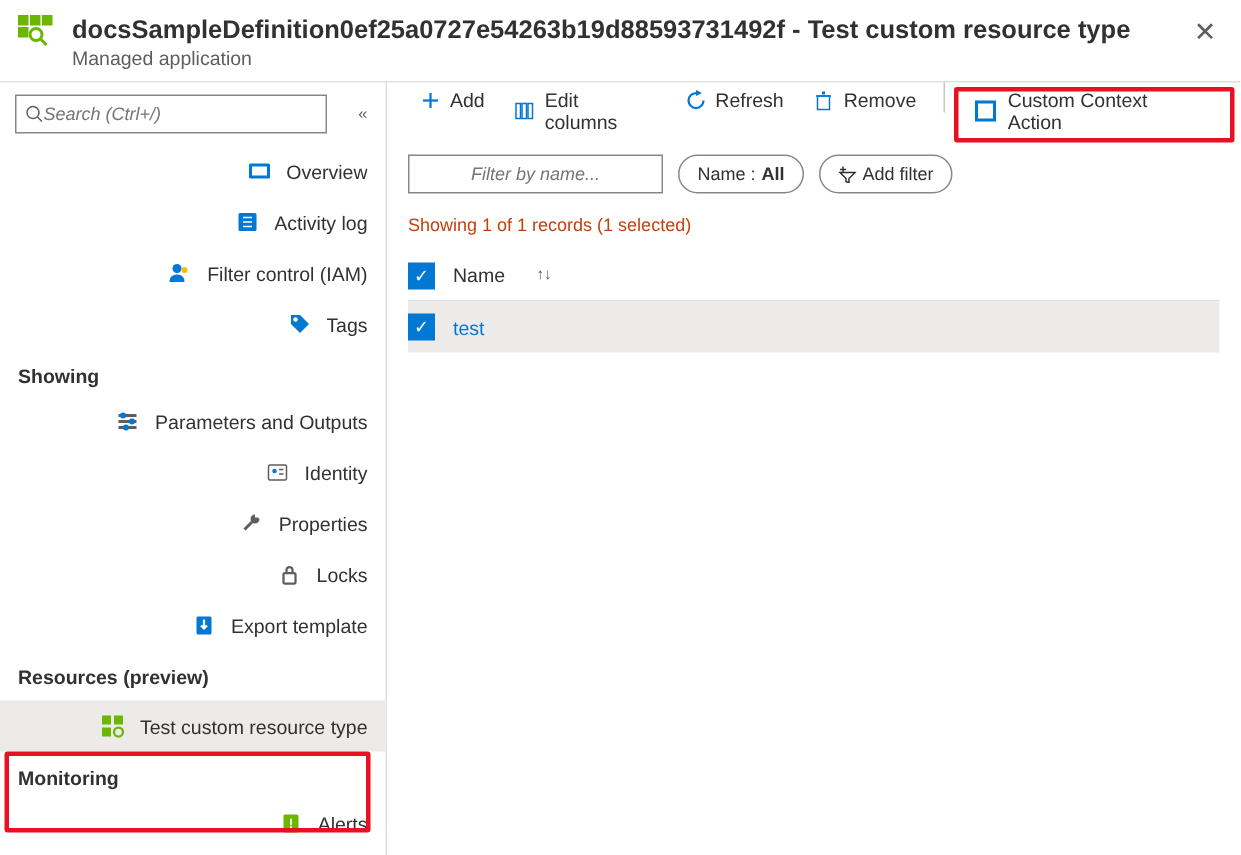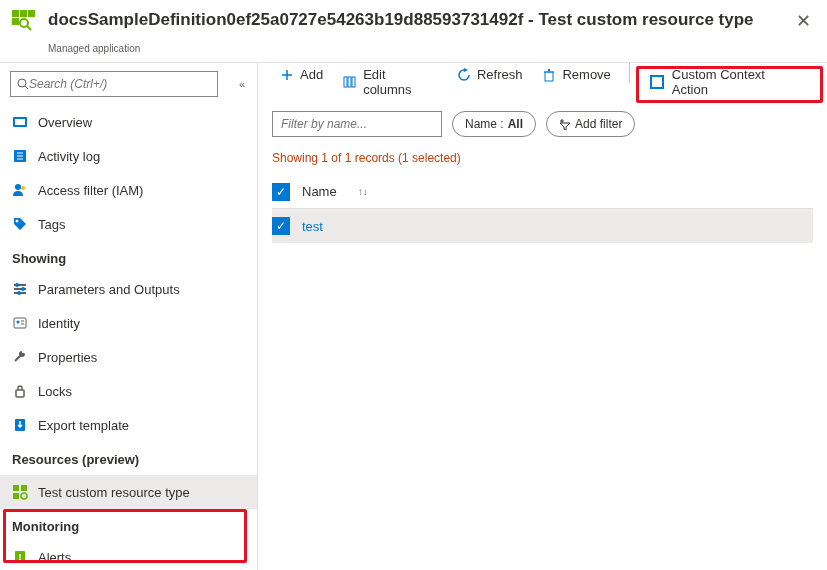--- a/index.html
+++ b/index.html
@@ -3,51 +3,51 @@
 <meta charset="utf-8">
 <style>
 * { box-sizing: border-box; margin: 0; padding: 0; }
 body { font-family: "Segoe UI", Arial, sans-serif; font-size: 13px; color: #323130; background: #fff; width: 827px; height: 570px; overflow: hidden; }
 
 .header { display: flex; align-items: flex-start; padding: 10px 12px 8px 12px; border-bottom: 1px solid #e1dfdd; }
 .header-icon { width: 26px; height: 26px; margin-right: 10px; display: flex; flex-wrap: wrap; gap: 1px; align-content: flex-start; }
 .header-icon .sq { width: 7px; height: 7px; background: #6bb700; }
 .header-text { flex: 1; }
 .header-title { font-size: 17px; font-weight: 600; color: #323130; line-height: 1.2; }
-.header-sub { font-size: 10px; color: #605e5c; margin-top: 13px; }
+.header-sub { font-size: 13px; color: #605e5c; margin-top: 1px; }
 .close-btn { font-size: 18px; color: #605e5c; padding: 0 4px; cursor: pointer; }
 
 .body { display: flex; height: calc(100% - 52px); }
 
 .sidebar { width: 258px; border-right: 1px solid #e1dfdd; overflow-y: auto; position: relative; }
 .search-wrap { padding: 8px 10px; display: flex; align-items: center; gap: 19px; }
 .search-box { flex: 1; display: flex; align-items: center; border: 1px solid #8a8886; height: 26px; padding: 0 6px; }
 .search-box input { border: none; outline: none; flex: 1; font-size: 12px; font-style: italic; color: #605e5c; background: transparent; }
 .collapse-chev { color: #605e5c; font-size: 11px; padding: 2px; }
 
-.nav-item { display: flex; align-items: center; height: 34px; padding: 0 12px; cursor: pointer; gap: 10px; }
+.nav-item { display: flex; align-items: center; height: 34px; padding: 0 12px; cursor: pointer; gap: 10px; justify-content: flex-end; }
 .nav-item.selected { background: #edebe9; }
 .nav-icon { width: 16px; height: 16px; display: flex; align-items: center; justify-content: center; flex-shrink: 0; }
 .nav-label { font-size: 13px; color: #323130; white-space: nowrap; overflow: hidden; text-overflow: ellipsis; }
 
 .nav-group { font-size: 13px; font-weight: 600; color: #323130; padding: 10px 12px 6px 12px; }
 .nav-group.cut { border-bottom: 2px solid transparent; }
 
 .highlight-red { position: absolute; border: 3px solid #e81123; border-radius: 2px; pointer-events: none; }
 
 .main { flex: 1; padding: 0; position: relative; }
 .toolbar { display: flex; align-items: flex-start; height: 42px; padding: 0 14px; gap: 4px; }
 .tb-btn { display: flex; align-items: center; gap: 6px; padding: 4px 8px; cursor: pointer; color: #323130; font-size: 13px; }
 .tb-btn .ico { color: #0078d4; display: flex; align-items: center; }
 .tb-sep { width: 1px; height: 20px; background: #c8c6c4; margin: 0 6px; }
 .tb-custom { display: flex; align-items: center; gap: 8px; padding: 4px 10px; }
 .tb-custom .sq-ico { width: 14px; height: 14px; border: 2px solid #0078d4; }
 
 .filter-row { display: flex; align-items: center; gap: 10px; padding: 6px 14px 10px 14px; }
-.filter-input { border: 1px solid #8a8886; height: 26px; padding: 0 8px; font-size: 12px; font-style: italic; color: #605e5c; width: 170px; outline: none; }
+.filter-input { border: 1px solid #8a8886; height: 26px; padding: 0 8px; font-size: 12px; font-style: italic; color: #605e5c; width: 170px; outline: none; text-align: center; }
 .pill { border: 1px solid #8a8886; border-radius: 13px; height: 26px; display: flex; align-items: center; padding: 0 12px; font-size: 12px; gap: 4px; cursor: pointer; }
 .pill .bold { font-weight: 600; }
 .pill .ico { color: #323130; }
 
 .status-line { padding: 4px 14px 10px 14px; font-size: 12px; color: #c2410c; }
 
 .table { padding: 0 14px; }
 .thead { display: flex; align-items: center; height: 34px; border-bottom: 1px solid #e1dfdd; gap: 12px; }
 .trow { display: flex; align-items: center; height: 34px; gap: 12px; background: #edebe9; }
 .chk { width: 18px; height: 18px; background: #0078d4; display: flex; align-items: center; justify-content: center; color: #fff; font-size: 12px; cursor: pointer; }
@@ -113,21 +113,21 @@
       <span class="nav-label">Activity log</span>
     </div>
     <div class="nav-item">
       <span class="nav-icon">
           <svg width="16" height="16" viewBox="0 0 16 16">
             <circle cx="6" cy="5" r="3" fill="#0078d4"></circle>
             <path d="M1 14 Q1 9 6 9 Q11 9 11 14" fill="#0078d4"></path>
             <circle cx="11" cy="6" r="2" fill="#ffb900"></circle>
           </svg>
         </span>
-      <span class="nav-label">Access filter (IAM)</span>
+      <span class="nav-label">Filter control (IAM)</span>
     </div>
     <div class="nav-item">
       <span class="nav-icon">
           <svg width="16" height="16" viewBox="0 0 16 16">
             <path d="M2 2 L8 2 L14 8 L8 14 L2 8 Z" fill="#0078d4"></path>
             <circle cx="5" cy="5" r="1.5" fill="#fff"></circle>
           </svg>
         </span>
       <span class="nav-label">Tags</span>
     </div>

